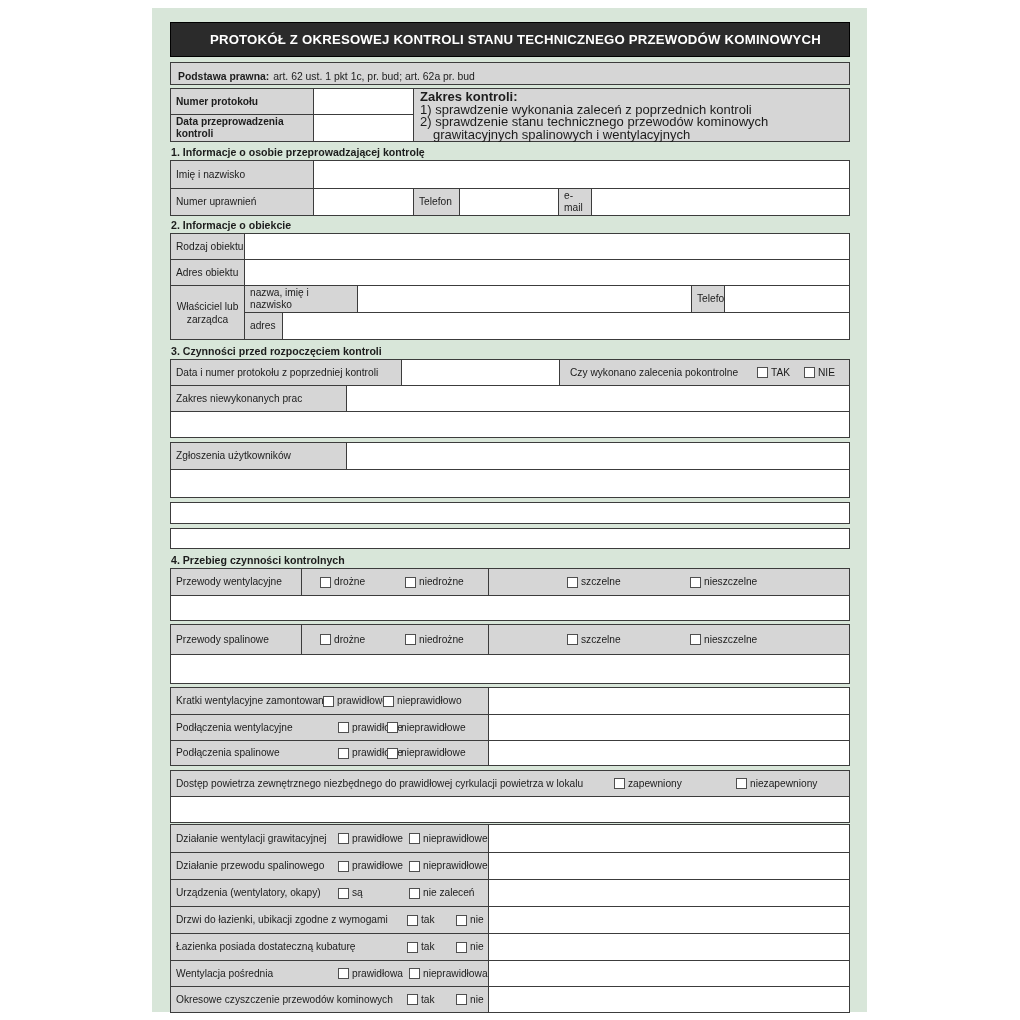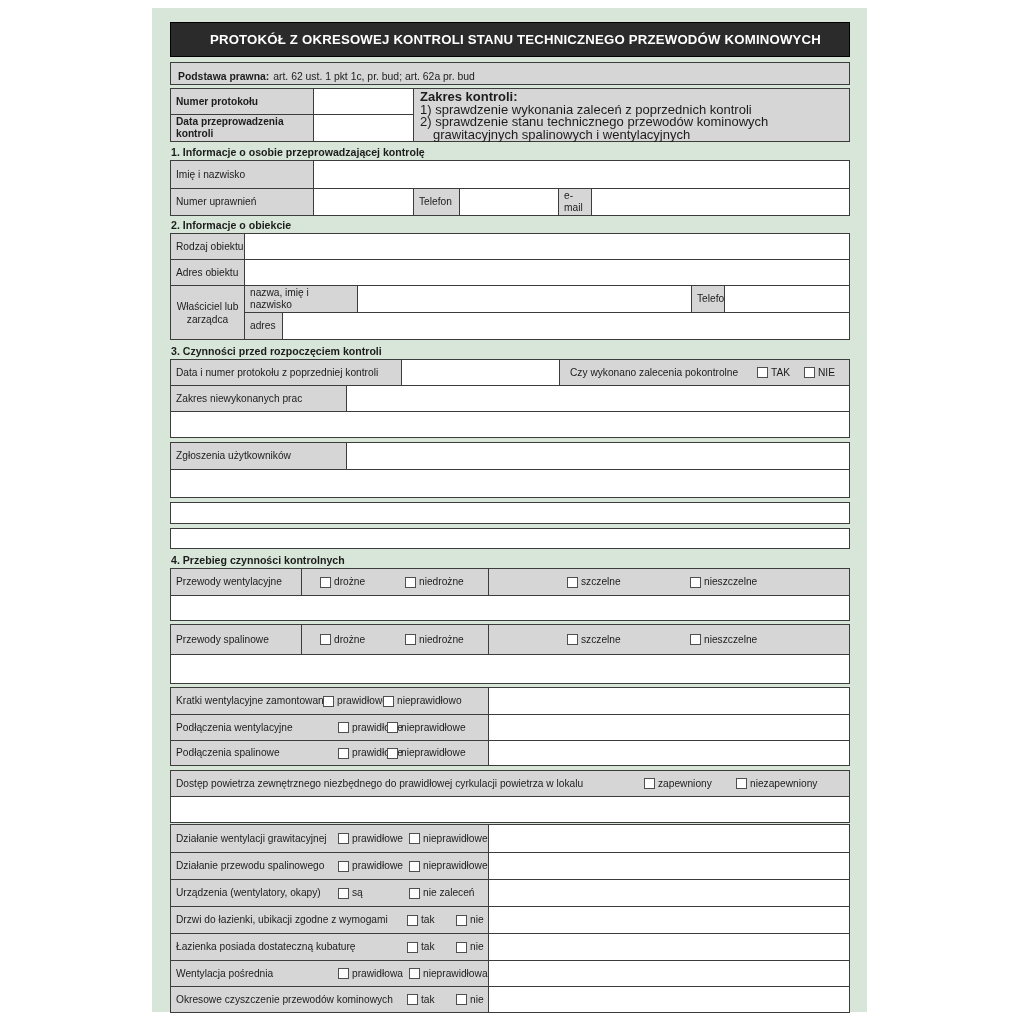--- a/index.html
+++ b/index.html
@@ -275,21 +275,21 @@
             </span>
         </div>
         <div class="c in fx"></div>
       </div>
     </div>
 
     <div class="bx mb1">
       <div class="trow h25">
         <div class="c g fx">
           <span>Dostęp powietrza zewnętrznego niezbędnego do prawidłowej cyrkulacji powietrza w lokalu</span>
-          <span class="cbg" style="left:473px;align-items:center;">
+          <span class="cbg" style="left:443px;align-items:center;">
               <span class="cb"></span>
               <span>zapewniony</span>
             </span>
           <span class="cbg" style="left:565px;">
               <span class="cb"></span>
               <span>niezapewniony</span>
             </span>
         </div>
       </div>
       <div class="trow h26">

